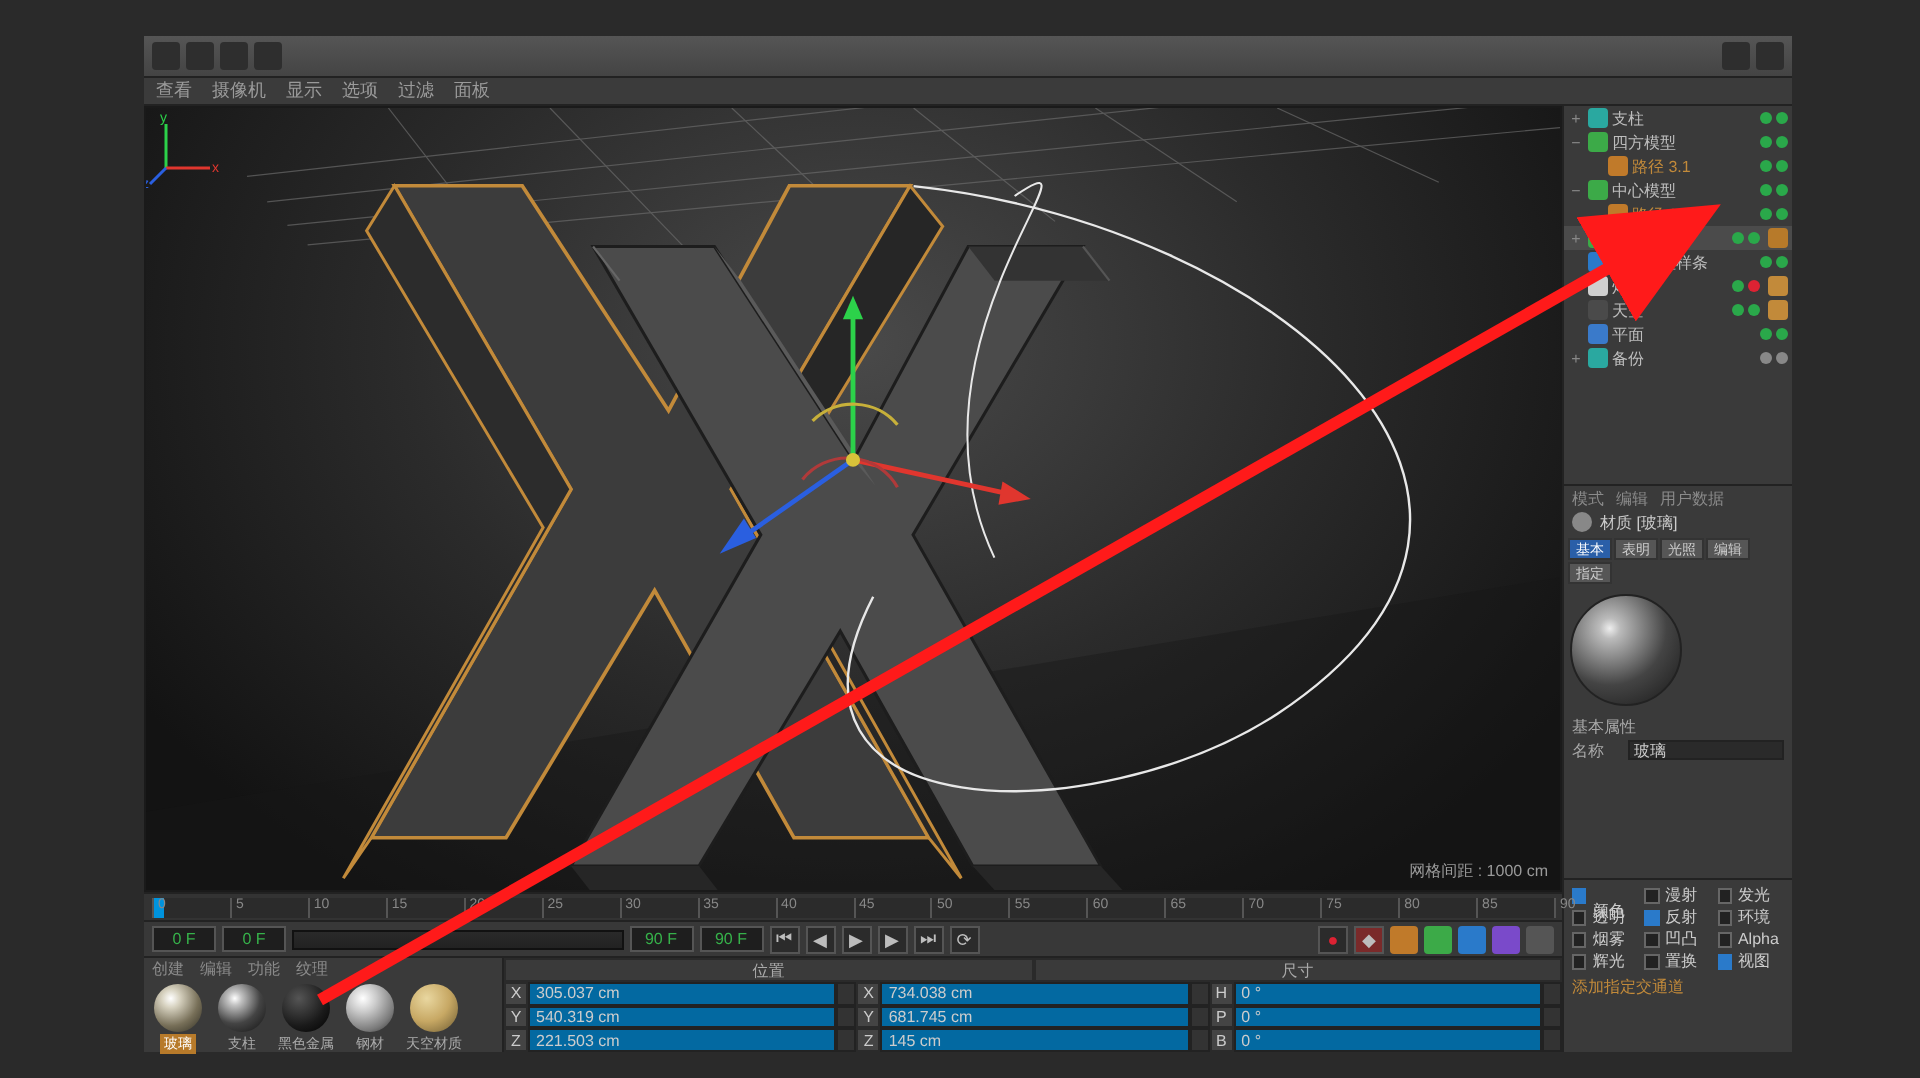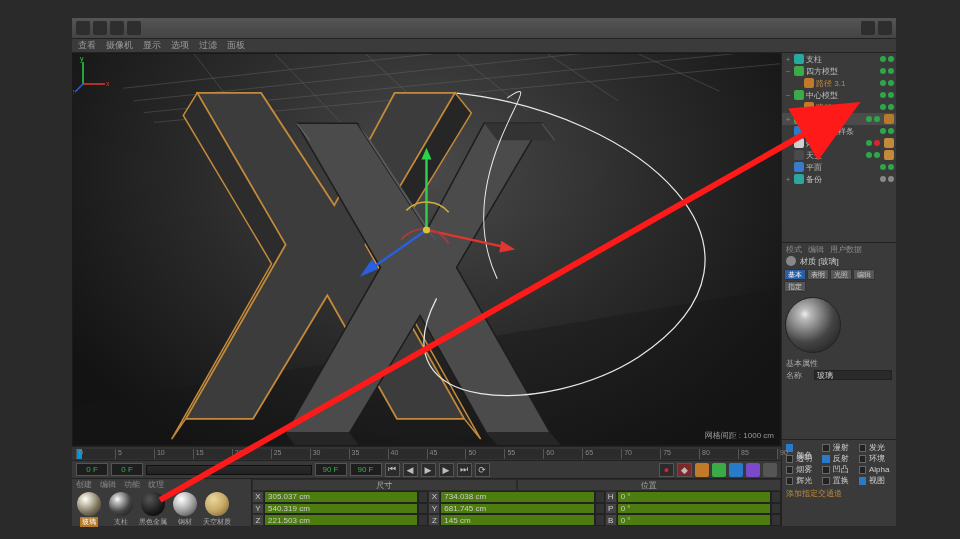--- a/index.html
+++ b/index.html
@@ -45,21 +45,21 @@
   .mat-ball { width:30px; display:flex; flex-direction:column; align-items:center; gap:1px;}
   .mat-ball .ball { width:24px; height:24px; border-radius:50%; }
   .mat-ball .lbl { font-size:7px; color:#aaa; }
   .mat-ball.sel .lbl { background:#b77a2a; color:#fff; padding:0 2px;}
   .coords-panel { flex:1; display:flex; flex-direction:column; }
   .coords-head { height:12px; display:flex; font-size:8px; color:#aaa;}
   .coords-head div { flex:1; text-align:center; border:1px solid #2a2a2a;}
   .coords-rows { flex:1; display:flex; flex-direction:column;}
   .coords-row { flex:1; display:flex; font-size:8px; align-items:stretch;}
   .coords-row .ax { width:12px; background:#444; display:flex; align-items:center; justify-content:center; color:#ccc; border:1px solid #2a2a2a;}
-  .coords-row .val { flex:1; background:#4d7c0f; border:1px solid #222; display:flex; align-items:center; padding:0 3px; color:#ccc;}
+  .coords-row .val { flex:1; background:#0369a1; border:1px solid #222; display:flex; align-items:center; padding:0 3px; color:#ccc;}
   .coords-row .arr { width:10px; background:#333; border:1px solid #222;}
 
   
   .right-col { width:115px; background:#3a3a3a; border-left:1px solid #222; display:flex; flex-direction:column; }
 
   .obj-tree { flex: 0 0 190px; border-bottom:1px solid #222; overflow:hidden; }
   .tree-row { height:12px; display:flex; align-items:center; padding-left:2px; gap:2px; font-size:8px; color:#bdbdbd; position:relative;}
   .tree-row.sel { background:#4b4b4b; }
   .tree-row .exp { width:8px; color:#888; cursor:pointer; text-align:center;}
   .tree-row .oicon { width:10px; height:10px; border-radius:2px; }
@@ -256,22 +256,22 @@
               </div>
               <div class="mat-ball">
                 <div class="ball" style="background: radial-gradient(circle at 35% 30%, rgb(233, 215, 160) 0%, rgb(199, 168, 100) 50%, rgb(107, 89, 48) 100%);"></div>
                 <div class="lbl">天空材质</div>
               </div>
             </div>
         </div>
 
         <div class="coords-panel">
           <div class="coords-head">
+            <div>位置</div>
             <div>尺寸</div>
-            <div>位置</div>
           </div>
           <div class="coords-rows" id="coords-rows">
               <div class="coords-row">
                 <div class="ax">X</div>
     <div class="val">305.037 cm</div>
                 <div class="arr"></div>
     <div class="ax">X</div>
     <div class="val">734.038 cm</div>
                 <div class="arr"></div>
     <div class="ax">H</div>

